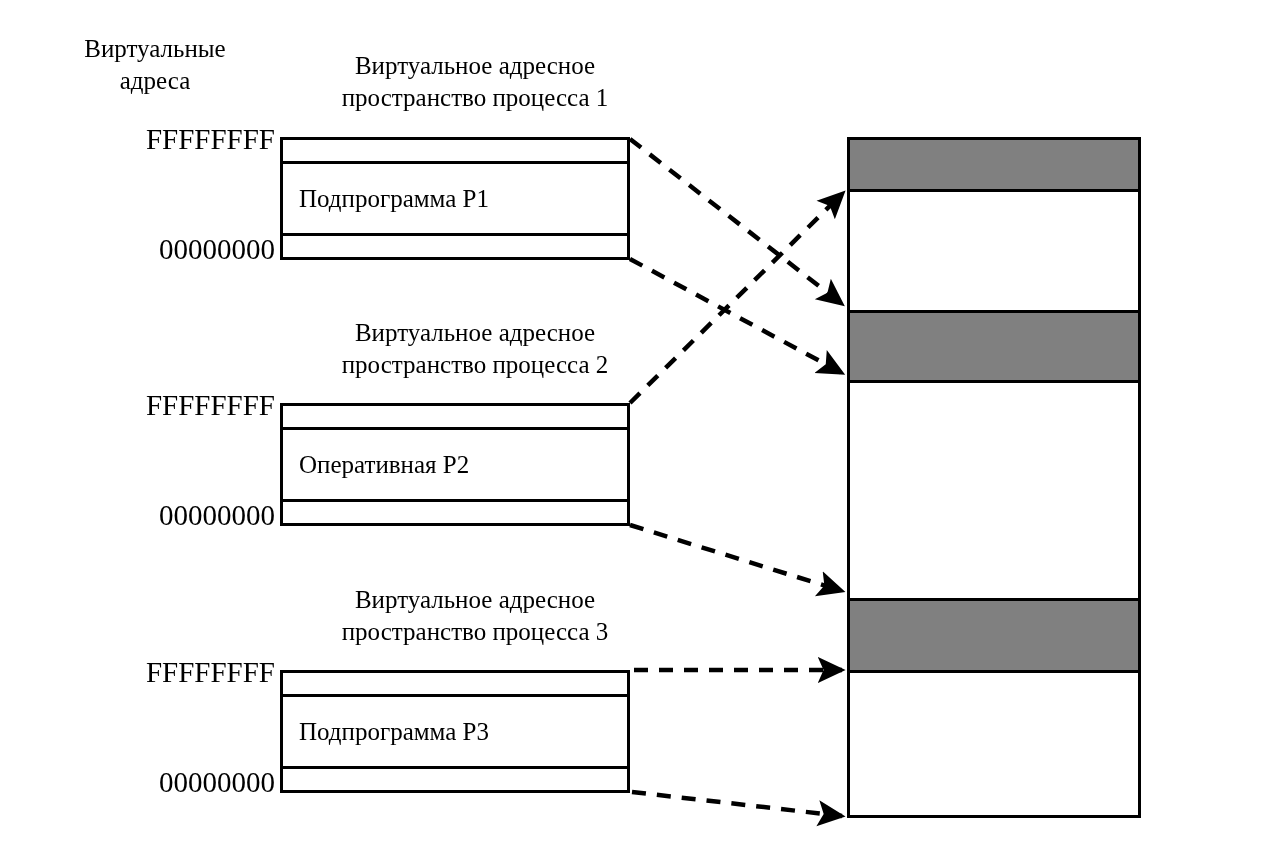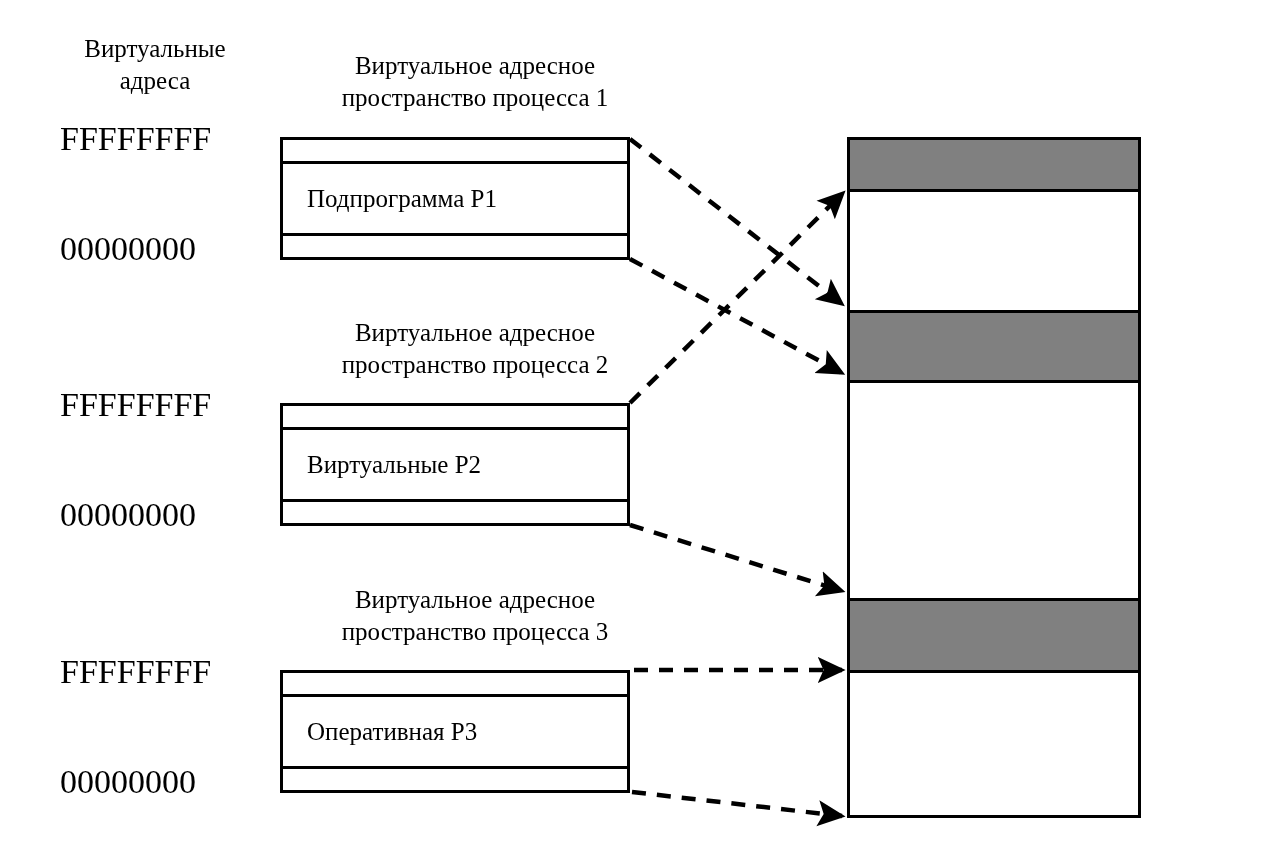--- a/index.html
+++ b/index.html
@@ -19,22 +19,22 @@
   }
   .hdr {
     position: absolute;
     text-align: center;
     font-size: 25px;
     line-height: 32px;
     white-space: pre-line;
   }
   .addr {
     position: absolute;
-    text-align: left;
-    font-size: 34px;
+    text-align: right;
+    font-size: 29px;
     line-height: 28px;
     white-space: nowrap;
   }
   .vas-block {
     position: absolute;
     border: 3px solid #000;
     box-sizing: border-box;
     background: #ffffff;
   }
   .vas-row-top, .vas-row-bot {
@@ -45,21 +45,21 @@
     box-sizing: border-box;
   }
   .vas-row-top { top: 0; border-bottom: 3px solid #000; }
   .vas-row-bot { bottom: 0; border-top: 3px solid #000; }
   .vas-row-mid {
     position: absolute;
     left: 0; right: 0;
     top: 24px; bottom: 24px;
     display: flex;
     align-items: center;
-    padding-left: 24px;
+    padding-left: 16px;
     box-sizing: border-box;
     font-size: 25px;
   }
   .mem-frame {
     position: absolute;
     border: 3px solid #000;
     box-sizing: border-box;
     background: #ffffff;
   }
   .mem-band {
@@ -101,33 +101,33 @@
   </div>
 
   <div class="hdr" style="left:295px; top:300px; width:360px;">Виртуальное адресное
 пространство процесса 2</div>
 
   <div class="addr" style="left:60px; top:374px; width:215px;">FFFFFFFF</div>
   <div class="addr" style="left:60px; top:484px; width:215px;">00000000</div>
 
   <div class="vas-block" style="left:280px; top:386px; width:350px; height:123px;">
     <div class="vas-row-top"></div>
-    <div class="vas-row-mid">Виртуальные P2</div>
+    <div class="vas-row-mid">Оперативная P2</div>
     <div class="vas-row-bot"></div>
   </div>
 
   <div class="hdr" style="left:295px; top:567px; width:360px;">Виртуальное адресное
 пространство процесса 3</div>
 
   <div class="addr" style="left:60px; top:641px; width:215px;">FFFFFFFF</div>
   <div class="addr" style="left:60px; top:751px; width:215px;">00000000</div>
 
   <div class="vas-block" style="left:280px; top:653px; width:350px; height:123px;">
     <div class="vas-row-top"></div>
-    <div class="vas-row-mid">Оперативная P3</div>
+    <div class="vas-row-mid">Подпрограмма P3</div>
     <div class="vas-row-bot"></div>
   </div>
 
   <div class="mem-frame" style="left:847px; top:120px; width:294px; height:681px;">
     <div class="mem-band gray line-bot" style="top:0px; height:52px;"></div>
     <div class="mem-band" style="top:52px; height:118px;"></div>
     <div class="mem-band gray line-top line-bot" style="top:170px; height:73px;"></div>
     <div class="mem-band" style="top:243px; height:215px;"></div>
     <div class="mem-band gray line-top line-bot" style="top:458px; height:75px;"></div>
     <div class="mem-band" style="top:533px; height:142px;"></div>

